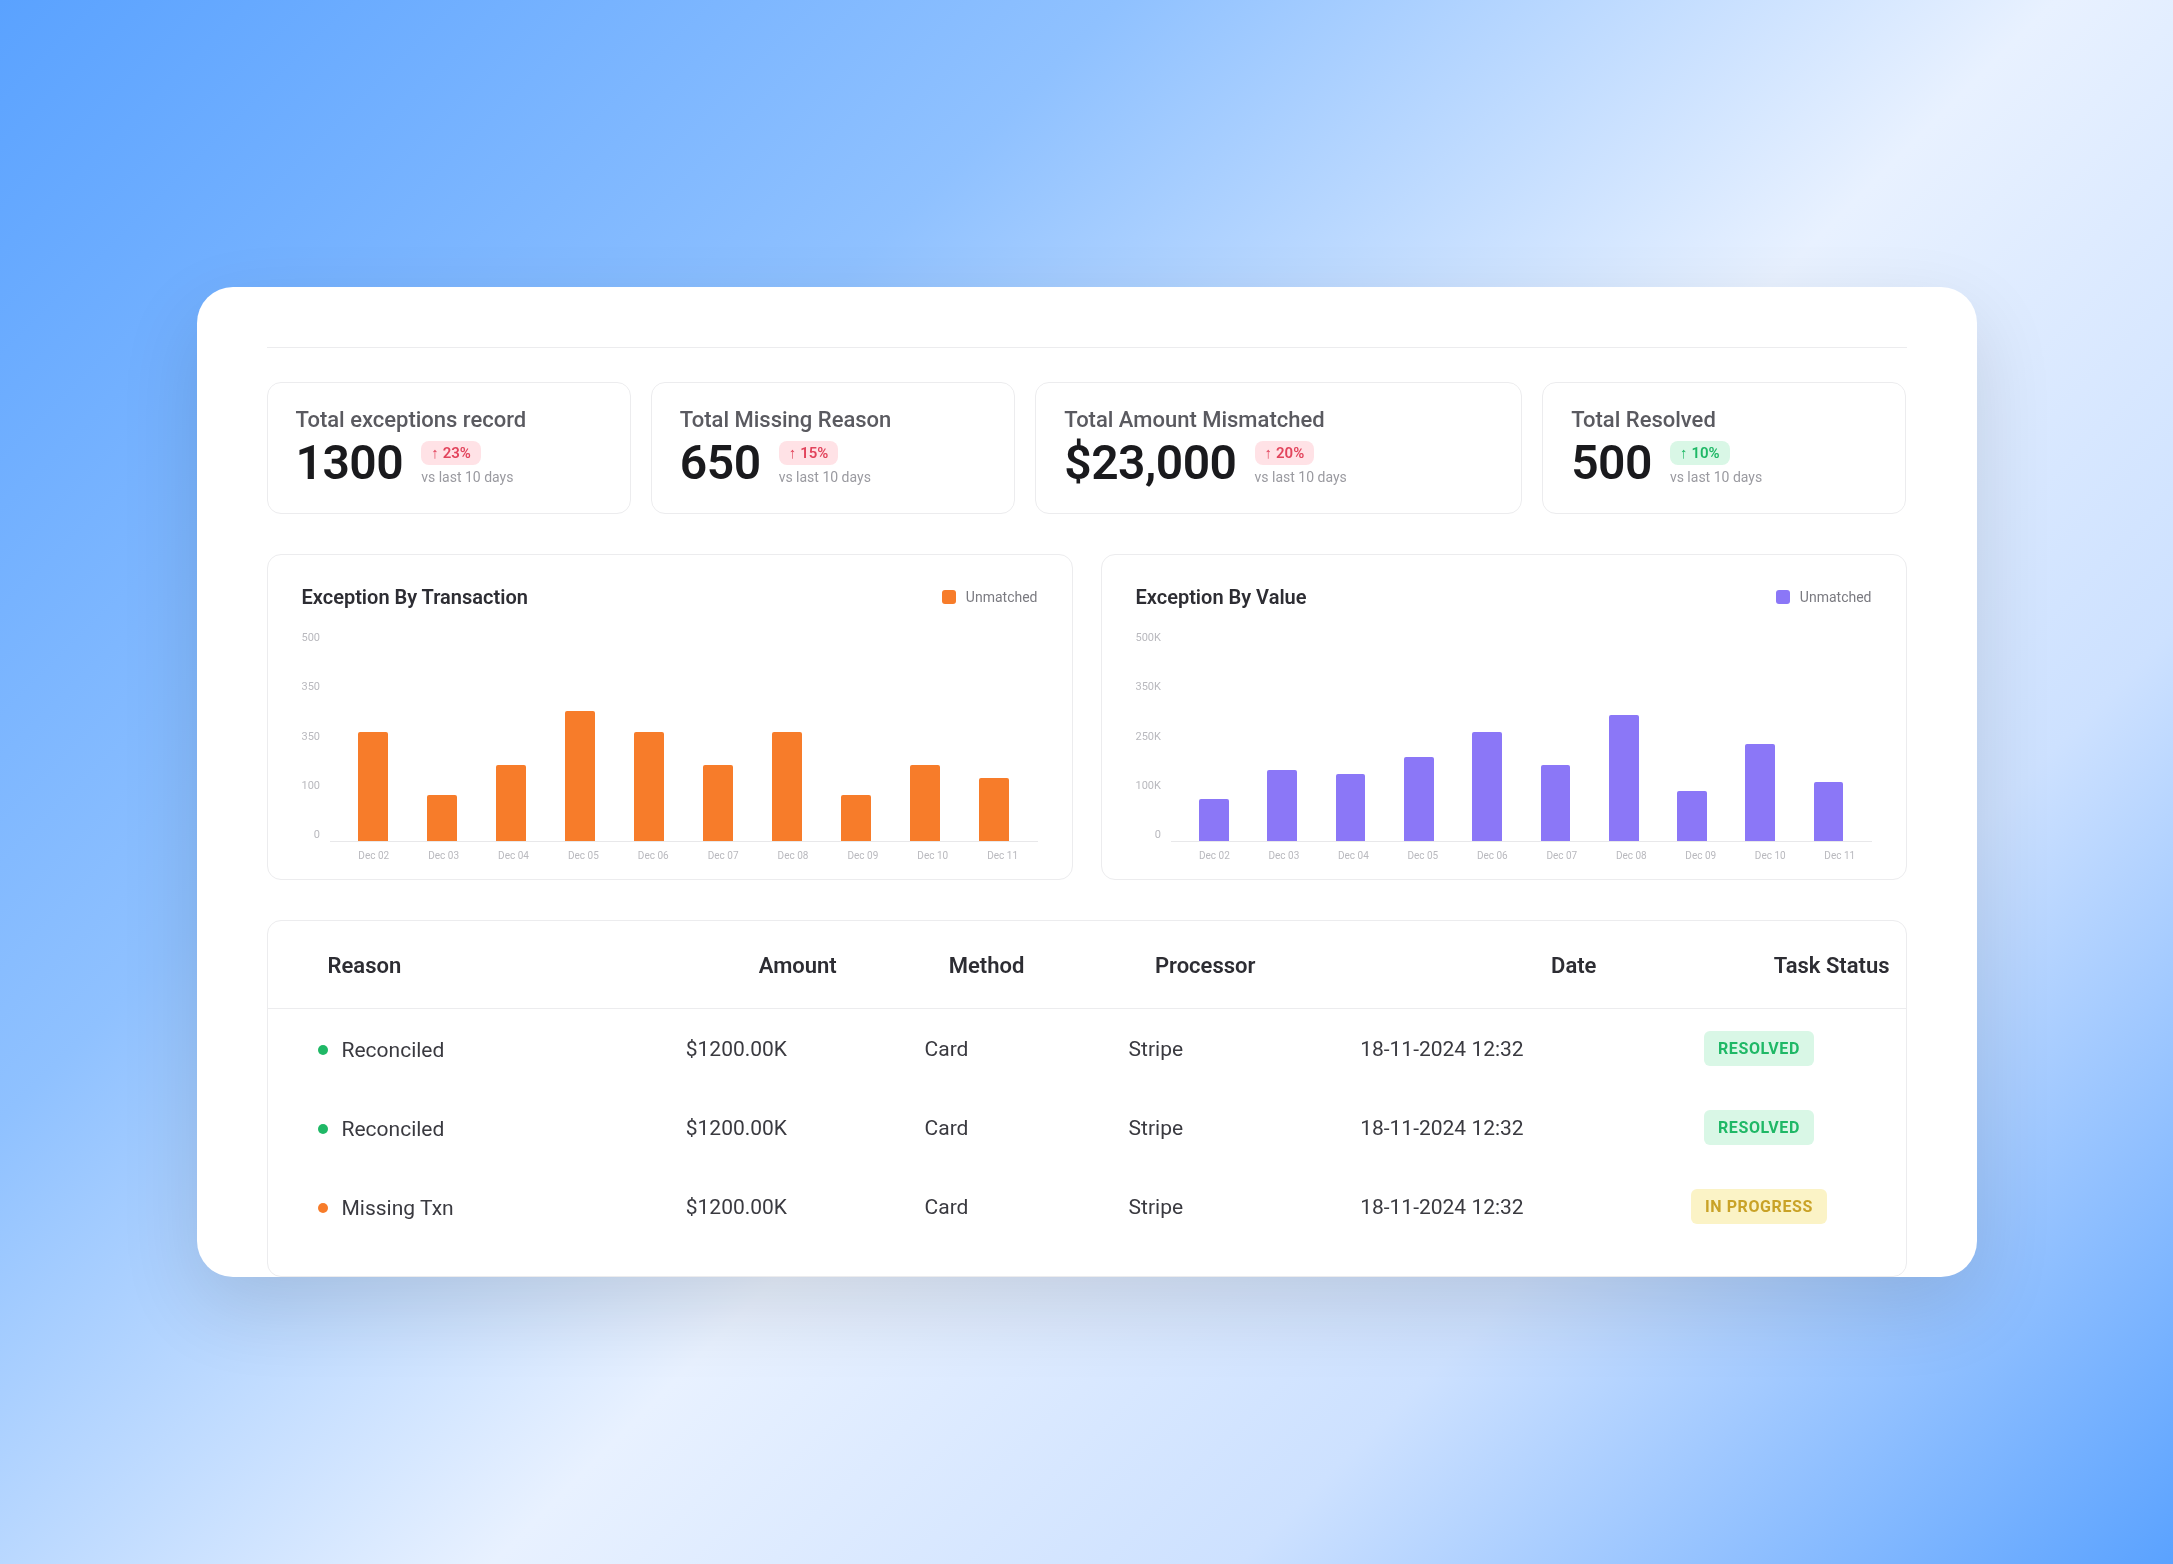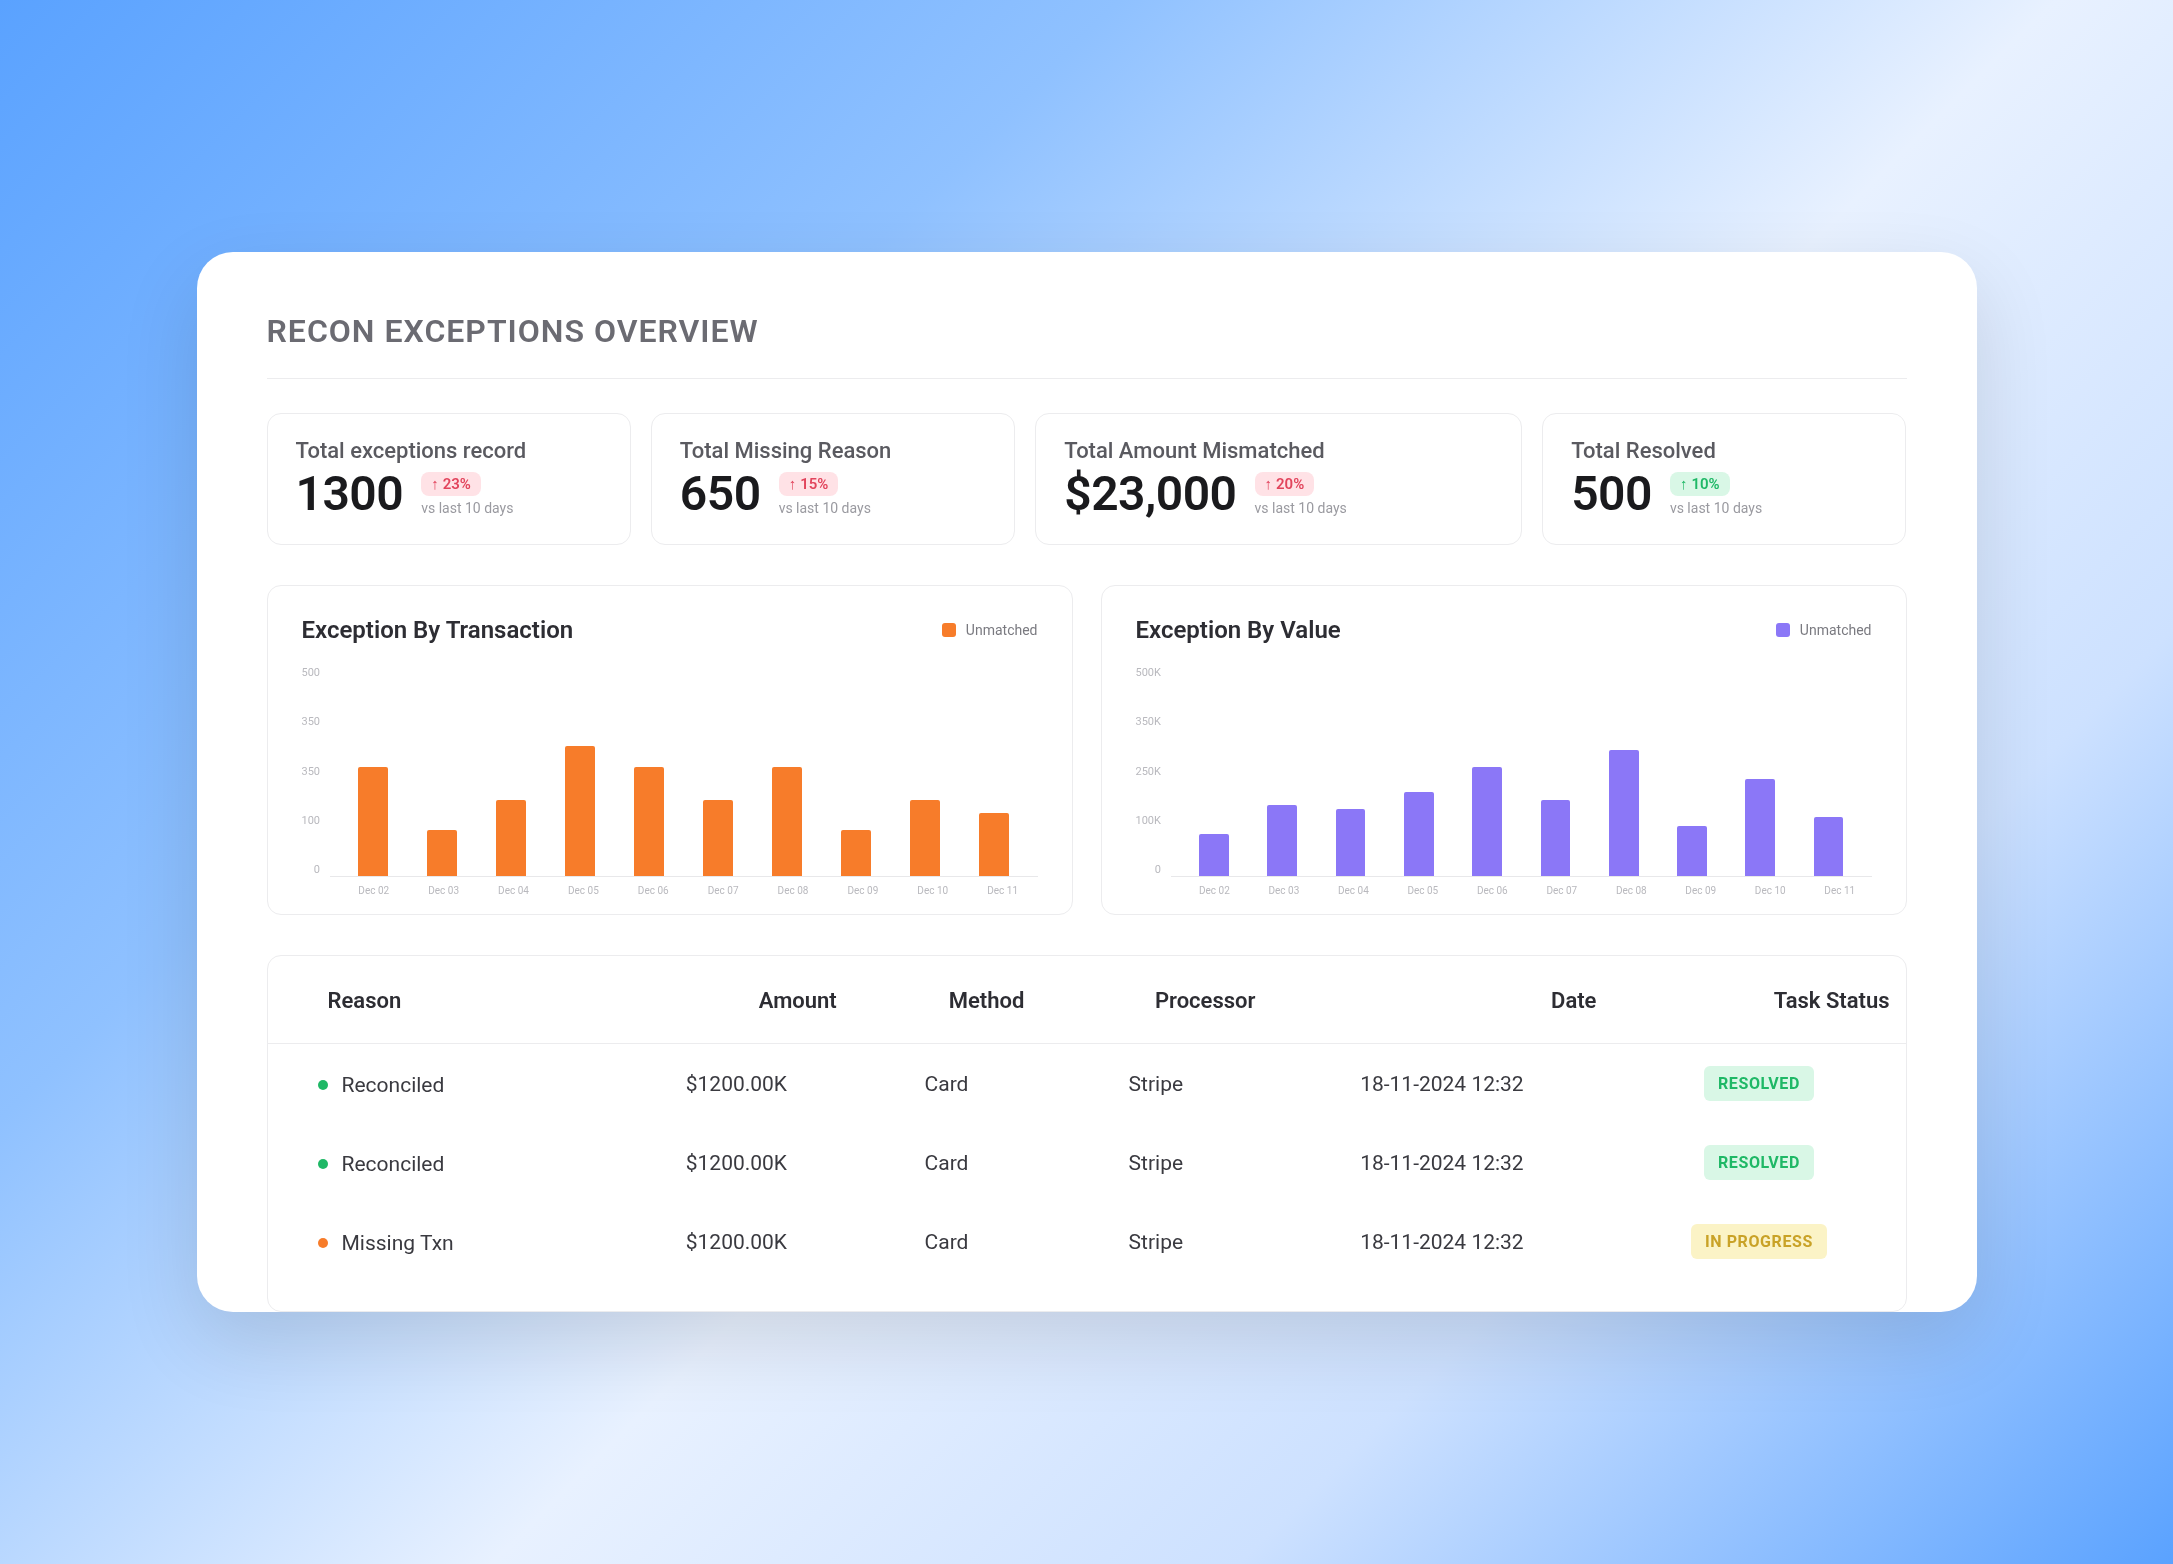--- a/index.html
+++ b/index.html
@@ -58,21 +58,21 @@
   
   .charts-row { display: flex; gap: 28px; margin-bottom: 40px; }
   .chart-card {
     flex: 1 1 0;
     border: 1px solid #ececee;
     border-radius: 14px;
     padding: 30px 34px 18px 34px;
     background: #fff;
   }
   .chart-head { display: flex; align-items: center; justify-content: space-between; margin-bottom: 22px; }
-  .chart-title { font-size: 24px; font-weight: 600; color: #2d2d33; }
+  .chart-title { font-size: 20px; font-weight: 600; color: #2d2d33; }
   .legend { display: flex; align-items: center; gap: 10px; font-size: 14px; color: #7a7a80; padding-left: 20px; }
   .legend-swatch { width: 14px; height: 14px; border-radius: 3px; }
   .swatch-orange { background: #f77c2a; }
   .swatch-purple { background: #8b77f7; }
 
   .chart-area { display: flex; gap: 10px; height: 230px; }
   .y-axis { display: flex; flex-direction: column; justify-content: space-between; font-size: 11px; color: #b9b9be; text-align: right; padding-bottom: 20px; }
   .plot { flex: 1; display: flex; flex-direction: column; }
   .bars { flex: 1; display: flex; align-items: flex-end; gap: 6%; padding: 0 4%; border-bottom: 1px solid #e8e8ea; }
   .bar { flex: 1; border-radius: 2px 2px 0 0; }
@@ -109,21 +109,20 @@
   .status-badge.resolved { background: #d9f7e6; color: #1fb866; }
   .status-badge.progress { background: #fbf3c6; color: #c9a227; }
 
   .fade-bottom { height: 30px; }
 </style>
 </head>
 <body>
 
 <div class="panel">
 
-  <h1 class="page-title">RECON EXCEPTIONS OVERVIEW</h1>
   <div class="hr"></div>
 
   <div class="kpi-row">
 
     <div class="kpi-card">
       <div class="kpi-title">Total exceptions record</div>
       <div class="kpi-body">
         <div class="kpi-value">1300</div>
         <div class="kpi-meta">
           <span class="delta-badge up-bad">

